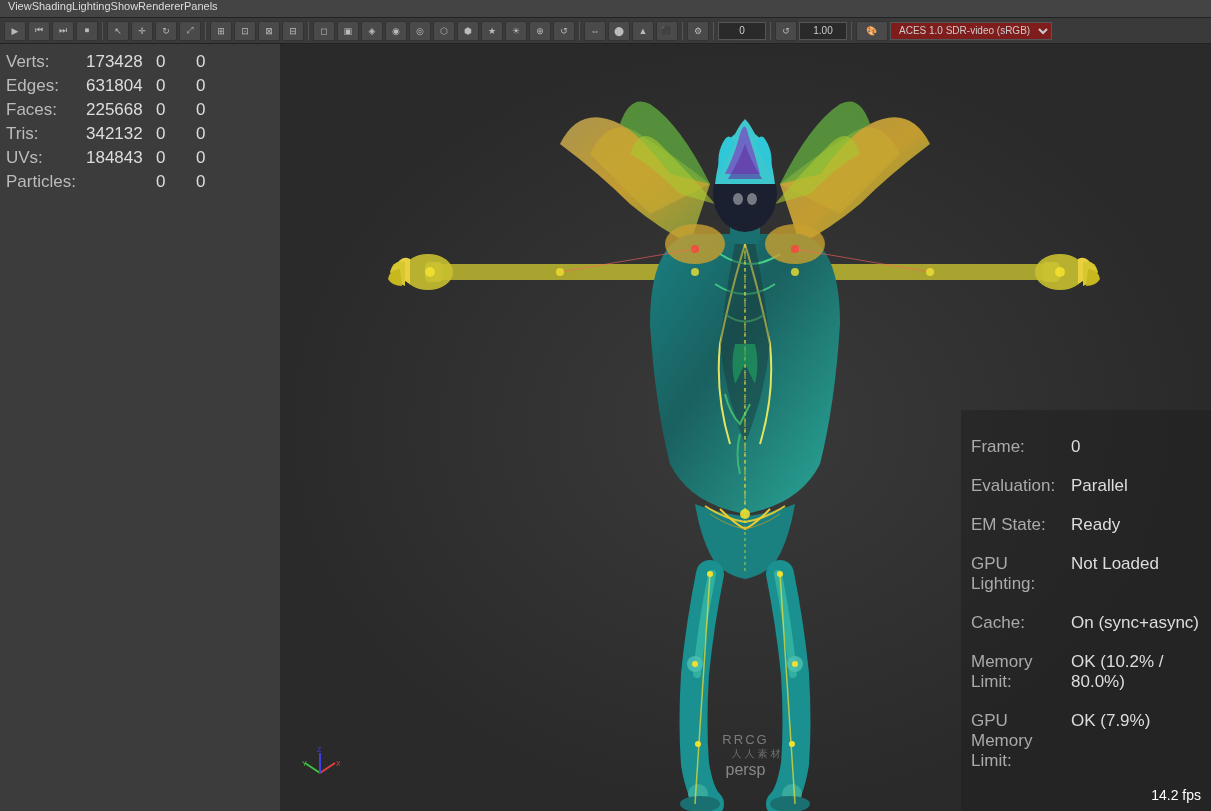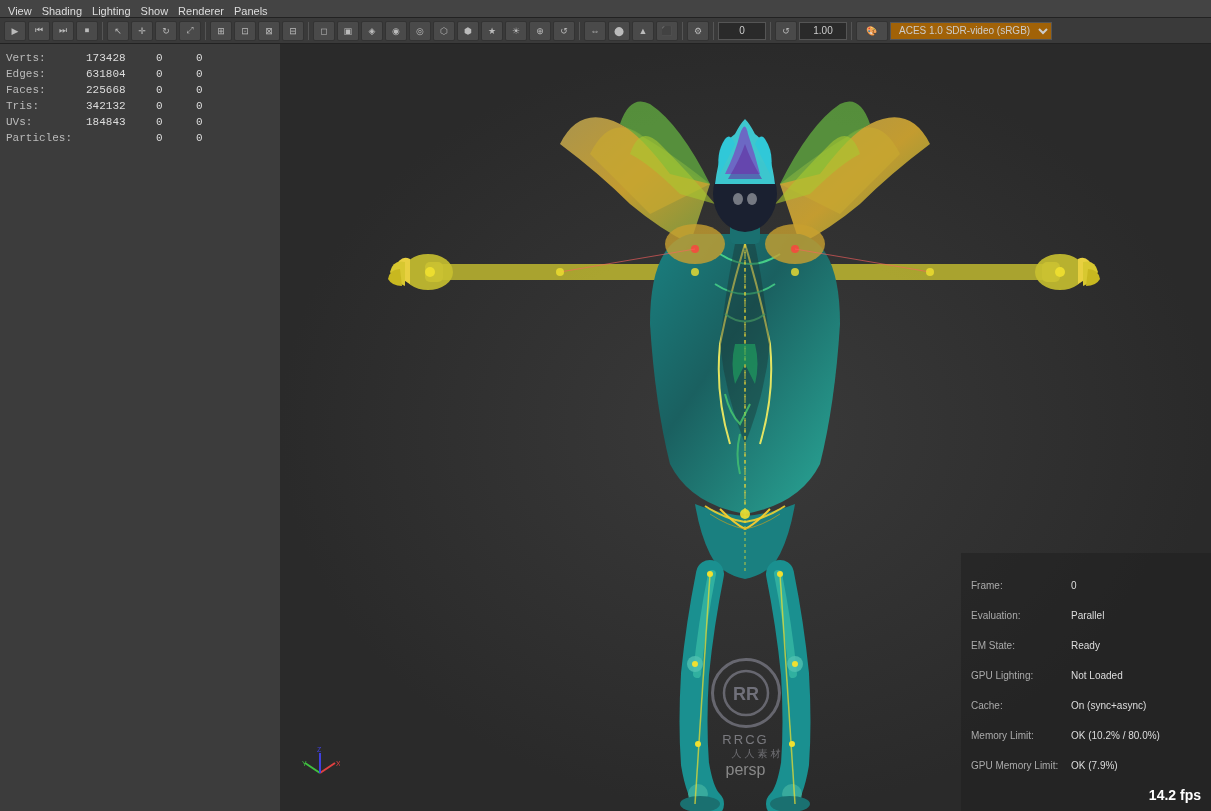--- a/index.html
+++ b/index.html
@@ -12,22 +12,22 @@
       color: #cccccc;
       overflow: hidden;
       position: relative;
     }
 
     
     #menu-bar {
       height: 18px;
       background: #444;
       display: flex;
-      align-items: flex-end;
-      gap: 10px;
+      align-items: flex-start;
+      gap: 0;
       padding: 0 8px;
       border-bottom: 1px solid #222;
     }
     .menu-item {
       cursor: pointer;
       color: #ddd;
       font-size: 11px;
     }
 
     
@@ -64,21 +64,21 @@
       height: 18px;
       background: #2a2a2a;
       border: 1px solid #555;
       color: #ccc;
       font-size: 10px;
       text-align: center;
       padding: 0 2px;
     }
     .toolbar-dropdown {
       height: 18px;
-      background: #a16207;
+      background: #7f1d1d;
       border: 1px solid #555;
       color: #ccc;
       font-size: 10px;
       padding: 0 4px;
       min-width: 140px;
     }
 
     
     #main-area {
       display: flex;
@@ -89,22 +89,21 @@
     #stats-panel {
       width: 280px;
       background: #3c3c3c;
       padding: 8px 6px;
       flex-shrink: 0;
     }
     .stat-row {
       display: grid;
       grid-template-columns: 80px 70px 40px 40px;
       margin-bottom: 4px;
-      font-size: 11px;
-      font-family: Liberation Mono, monospace;
+      font-size: 17px;
     }
     .stat-label { color: #bbb; }
     .stat-val { color: #ddd; }
 
     
     #viewport {
       flex: 1;
       background: #2d2d2d;
       position: relative;
       overflow: hidden;
@@ -191,28 +190,28 @@
       position: absolute;
       bottom: 0;
       right: 0;
       padding: 8px 10px;
       background: rgba(30,30,30,0.5);
     }
     .info-row {
       display: grid;
       grid-template-columns: 100px 130px;
       margin-bottom: 2px;
-      font-size: 10px;
+      font-size: 17px;
       margin-top: 19px;
     }
     .info-key { color: #aaa; }
     .info-val { color: #ddd; }
     .fps-display {
       font-size: 14px;
-      font-weight: bold;
+      font-weight: normal;
       color: #fff;
       text-align: right;
       margin-top: 16px;
     }
 
     
     .axes-indicator {
       position: absolute;
       bottom: 28px;
       left: 20px;
@@ -461,26 +460,20 @@
       <circle cx="465" cy="470" r="5" fill="#f0e030" opacity="0.9"></circle>
 
       <line x1="465" y1="200" x2="465" y2="530" stroke="#f0e030" stroke-width="1.5" opacity="0.5" stroke-dasharray="3,3"></line>
 
       <path d="M455,300 Q450,320 455,340 Q460,330 465,320 Q470,330 475,340 Q480,320 475,300 Z" fill="#20a860" opacity="0.6"></path>
       <path d="M445,350 Q450,370 460,380 Q465,370 470,360" stroke="#50d870" stroke-width="2" fill="none" opacity="0.7"></path>
       <path d="M460,390 Q455,410 460,430" stroke="#50d870" stroke-width="2" fill="none" opacity="0.6"></path>
     </svg>
 
     <div class="watermark">
-      <div class="watermark-logo">
-        <svg width="50" height="50" viewBox="0 0 50 50">
-          <circle cx="25" cy="25" r="22" stroke="rgba(180,180,200,0.6)" stroke-width="2.5" fill="none"></circle>
-          <text x="25" y="32" text-anchor="middle" fill="rgba(180,180,200,0.7)" font-size="18" font-weight="bold" font-family="Arial">RR</text>
-        </svg>
-      </div>
       <div class="watermark-text">RRCG</div>
       <div class="watermark-sub">人人素材</div>
     </div>
 
     <svg class="axes-indicator" viewBox="0 0 40 40">
       <line x1="20" y1="30" x2="35" y2="20" stroke="#e04040" stroke-width="2"></line>
       <line x1="20" y1="30" x2="5" y2="20" stroke="#40c040" stroke-width="2"></line>
       <line x1="20" y1="30" x2="20" y2="10" stroke="#4040e0" stroke-width="2"></line>
       <text x="36" y="23" fill="#e04040" font-size="7">X</text>
       <text x="2" y="23" fill="#40c040" font-size="7">Y</text>

